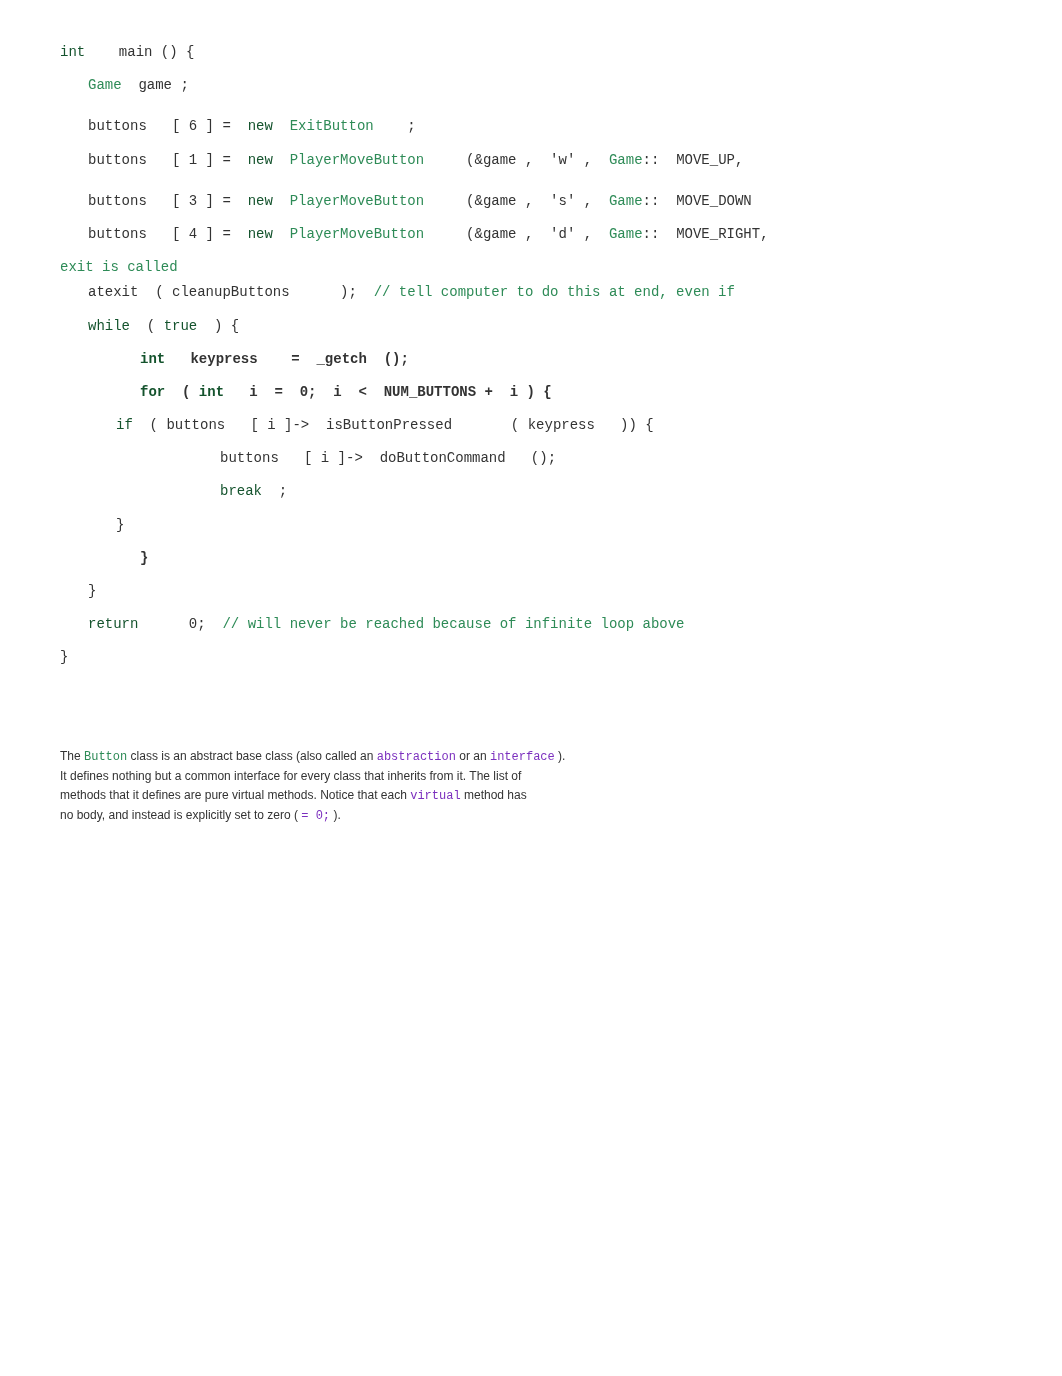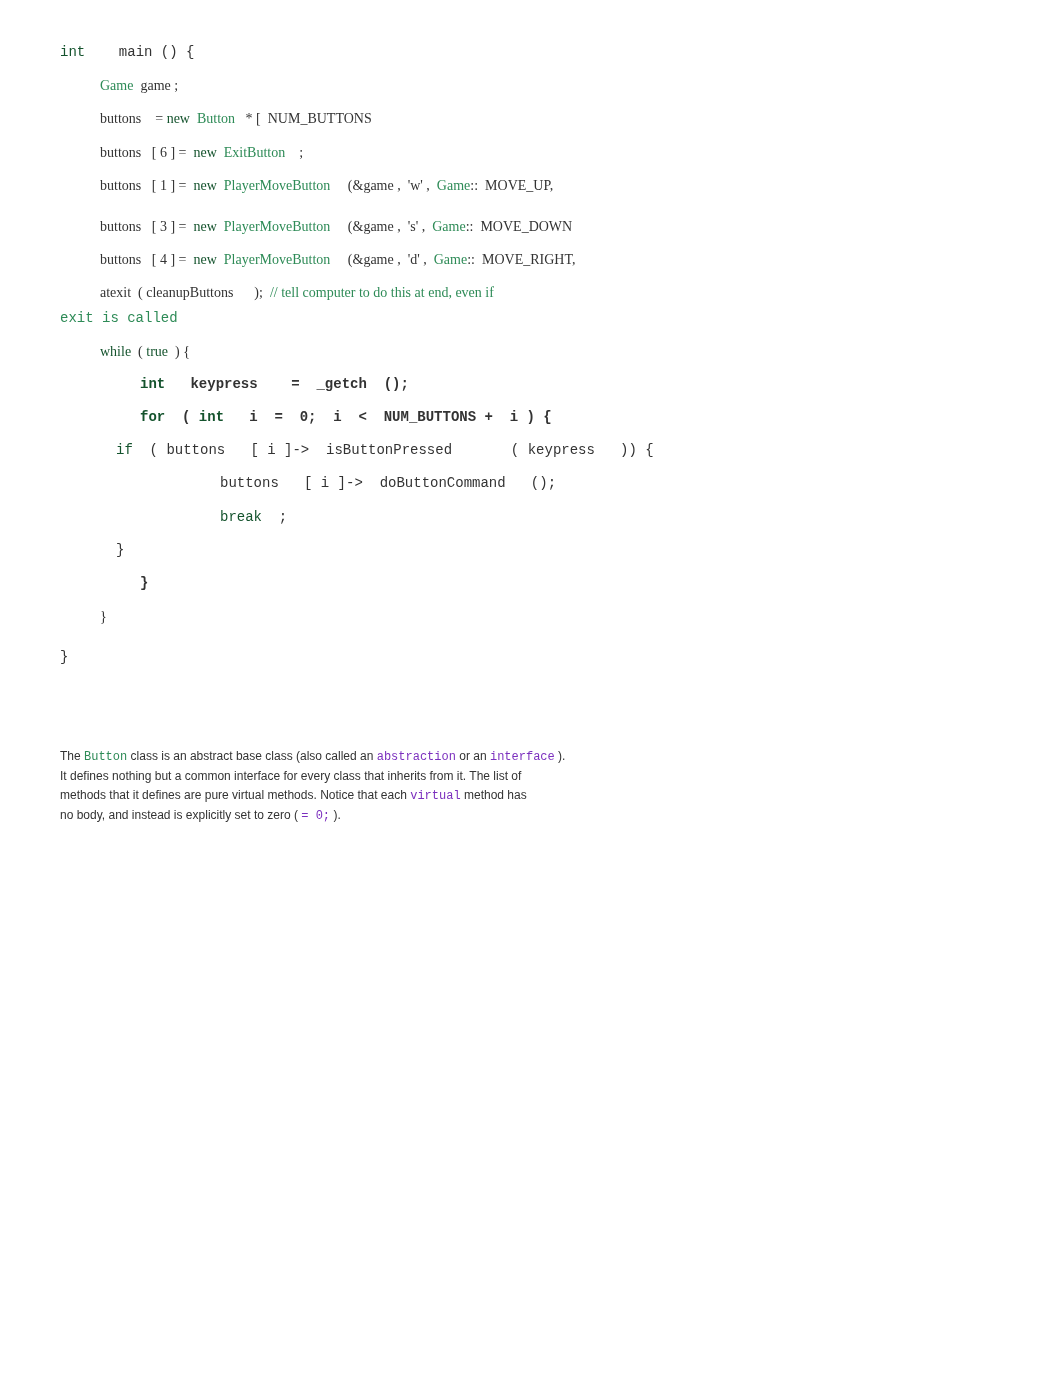--- a/index.html
+++ b/index.html
@@ -39,21 +39,21 @@
     }
 
     .comment {
       color: #2E8B57; 
     }
 
     .plain {
       color: #333333;
     }
 
-    .indent1 { margin-left: 40px; font-family: Liberation Serif, serif; }
+    .indent1 { margin-left: 28px; }
     .indent2 { margin-left: 80px; font-weight: bold; }
     .indent3 { margin-left: 56px; }
     .indent4 { margin-left: 160px; }
 
     .prose {
       font-family: Arial, sans-serif;
       font-size: 12px;
       line-height: 1.6;
       color: #333333;
       margin-top: 26px;
@@ -79,21 +79,20 @@
 <div class="code-block">
 
   <div class="code-line"><span class="kw">int</span><span class="plain">    main () {</span></div>
 
   <div class="spacer"></div>
 
   <div class="code-line indent1"><span class="type-green">Game</span><span class="plain">  game ;</span></div>
 
   <div class="spacer"></div>
 
-  <div class="code-line indent1"><span class="plain">buttons    = </span><span class="kw">new</span><span class="plain">  </span><span class="type-green">Button</span><span class="plain">   * [  NUM_BUTTONS</span></div>
 
   <div class="spacer"></div>
 
   <div class="code-line indent1"><span class="plain">buttons   [ 6 ] =  </span><span class="kw">new</span><span class="plain">  </span><span class="type-green">ExitButton</span><span class="plain">    ;</span></div>
 
   <div class="spacer"></div>
 
   <div class="code-line indent1"><span class="plain">buttons   [ 1 ] =  </span><span class="kw">new</span><span class="plain">  </span><span class="type-green">PlayerMoveButton</span><span class="plain">     (&amp;game ,  'w' ,  </span><span class="type-green">Game</span><span class="plain">::  MOVE_UP,</span></div>
 
   <div class="spacer"></div>
@@ -102,22 +101,22 @@
   <div class="spacer"></div>
 
   <div class="code-line indent1"><span class="plain">buttons   [ 3 ] =  </span><span class="kw">new</span><span class="plain">  </span><span class="type-green">PlayerMoveButton</span><span class="plain">     (&amp;game ,  's' ,  </span><span class="type-green">Game</span><span class="plain">::  MOVE_DOWN</span></div>
 
   <div class="spacer"></div>
 
   <div class="code-line indent1"><span class="plain">buttons   [ 4 ] =  </span><span class="kw">new</span><span class="plain">  </span><span class="type-green">PlayerMoveButton</span><span class="plain">     (&amp;game ,  'd' ,  </span><span class="type-green">Game</span><span class="plain">::  MOVE_RIGHT,</span></div>
 
   <div class="spacer"></div>
 
+  <div class="code-line"><span class="comment">exit is called</span></div>
   <div class="code-line indent1"><span class="plain">atexit  ( cleanupButtons      );  </span><span class="comment">// tell computer to do this at end, even if</span></div>
-  <div class="code-line"><span class="comment">exit is called</span></div>
 
   <div class="spacer"></div>
 
   <div class="code-line indent1"><span class="kw">while</span><span class="plain">  ( </span><span class="kw">true</span><span class="plain">  ) {</span></div>
 
   <div class="spacer"></div>
 
   <div class="code-line indent2"><span class="kw">int</span><span class="plain">   keypress    =  _getch  ();</span></div>
 
   <div class="spacer"></div>
@@ -143,20 +142,21 @@
   <div class="spacer"></div>
 
   <div class="code-line indent2"><span class="plain">}</span></div>
 
   <div class="spacer"></div>
 
   <div class="code-line indent1"><span class="plain">}</span></div>
 
   <div class="spacer"></div>
 
+  <div class="code-line indent1"><span class="kw">return</span><span class="plain">      0;  </span><span class="comment">// will never be reached because of infinite loop above</span></div>
 
   <div class="spacer"></div>
 
   <div class="code-line"><span class="plain">}</span></div>
 
 </div>
 
 <div style="height: 30px;"></div>
 
 <div class="prose">

